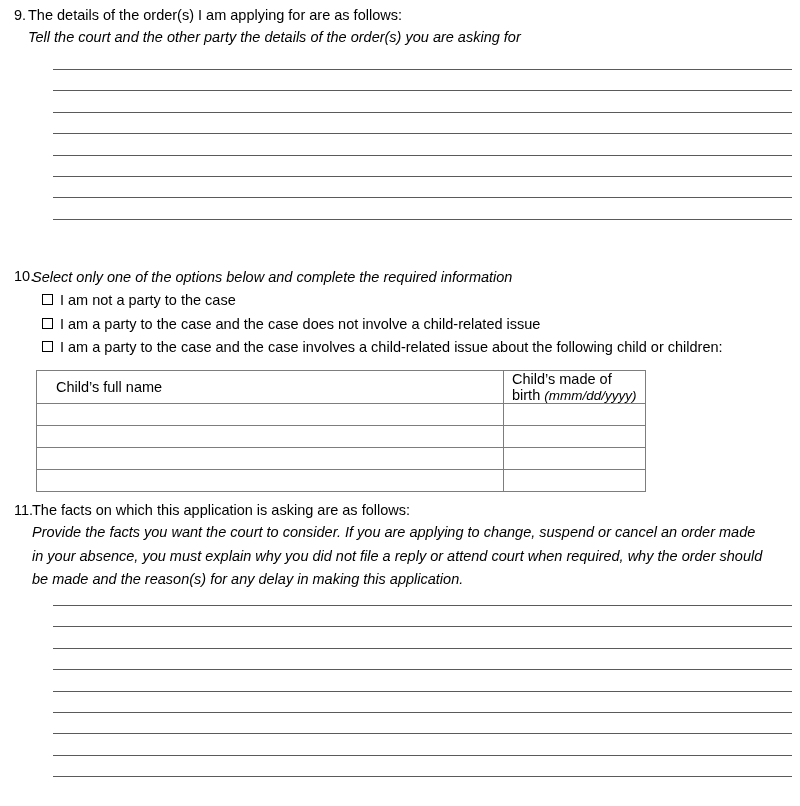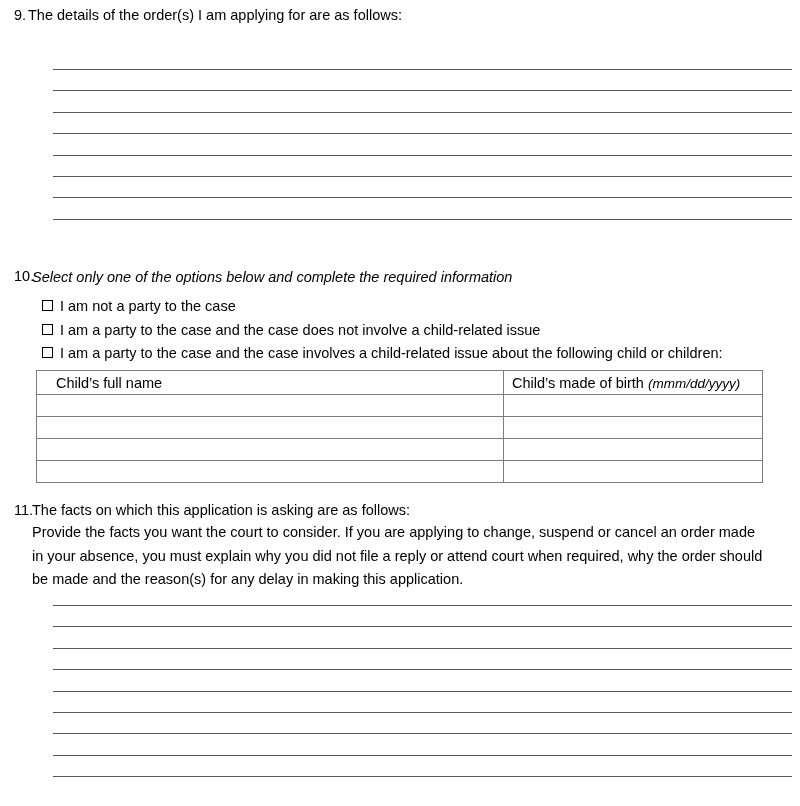--- a/index.html
+++ b/index.html
@@ -50,20 +50,21 @@
     font-size: 14.5px;
     line-height: 21px;
     white-space: nowrap;
   }
   .hint {
     font-style: italic;
     font-size: 14.5px;
     line-height: 23px;
   }
   .hint-block {
+    font-style: italic;
     font-size: 14.5px;
     line-height: 23.5px;
     max-width: 738px;
   }
 
   
   .rules {
     position: absolute;
     left: 53px;
     width: 739px;
@@ -99,21 +100,21 @@
     font-size: 14.5px;
     line-height: 22px;
     white-space: nowrap;
   }
 
   
   .child-table {
     position: absolute;
     left: 36px;
     top: 370px;
-    width: 727px;
+    width: 610px;
     border-collapse: collapse;
     table-layout: fixed;
   }
   .child-table th,
   .child-table td {
     border: 1.3px solid #7d7d7d;
     padding: 0;
     height: 21px;
     font-weight: normal;
     font-size: 14.5px;
@@ -137,20 +138,21 @@
 </head>
 <body>
 
 <div class="page">
 
   <div class="item" id="item-9" style="top:5px;">
     <div class="item-row">
       <div class="item-num">9.</div>
       <div class="item-body">
         <div class="lead">The details of the order(s) I am applying for are as follows:</div>
+        <div class="hint">Tell the court and the other party the details of the order(s) you are asking for</div>
       </div>
     </div>
   </div>
 
   <div class="rules" id="rules-9" style="top:69px;">
       <div class="rule" style="margin-top: 0px;"></div>
       <div class="rule" style="margin-top: 20.4px;"></div>
       <div class="rule" style="margin-top: 20.4px;"></div>
       <div class="rule" style="margin-top: 20.4px;"></div>
       <div class="rule" style="margin-top: 20.4px;"></div>
@@ -161,21 +163,21 @@
 
   <div class="item" id="item-10" style="top:266px;">
     <div class="item-row">
       <div class="item-num">10.</div>
       <div class="item-body">
         <div class="hint">Select only one of the options below and complete the required information</div>
       </div>
     </div>
   </div>
 
-  <div class="options" id="options-10" style="top:295px;">
+  <div class="options" id="options-10" style="top:289px;">
       <div class="option">
         <span class="checkbox"></span>
         <span class="option-label">I am not a party to the case</span>
       </div>
       <div class="option">
         <span class="checkbox"></span>
         <span class="option-label">I am a party to the case and the case does not involve a child-related issue</span>
       </div>
       <div class="option">
         <span class="checkbox"></span>

